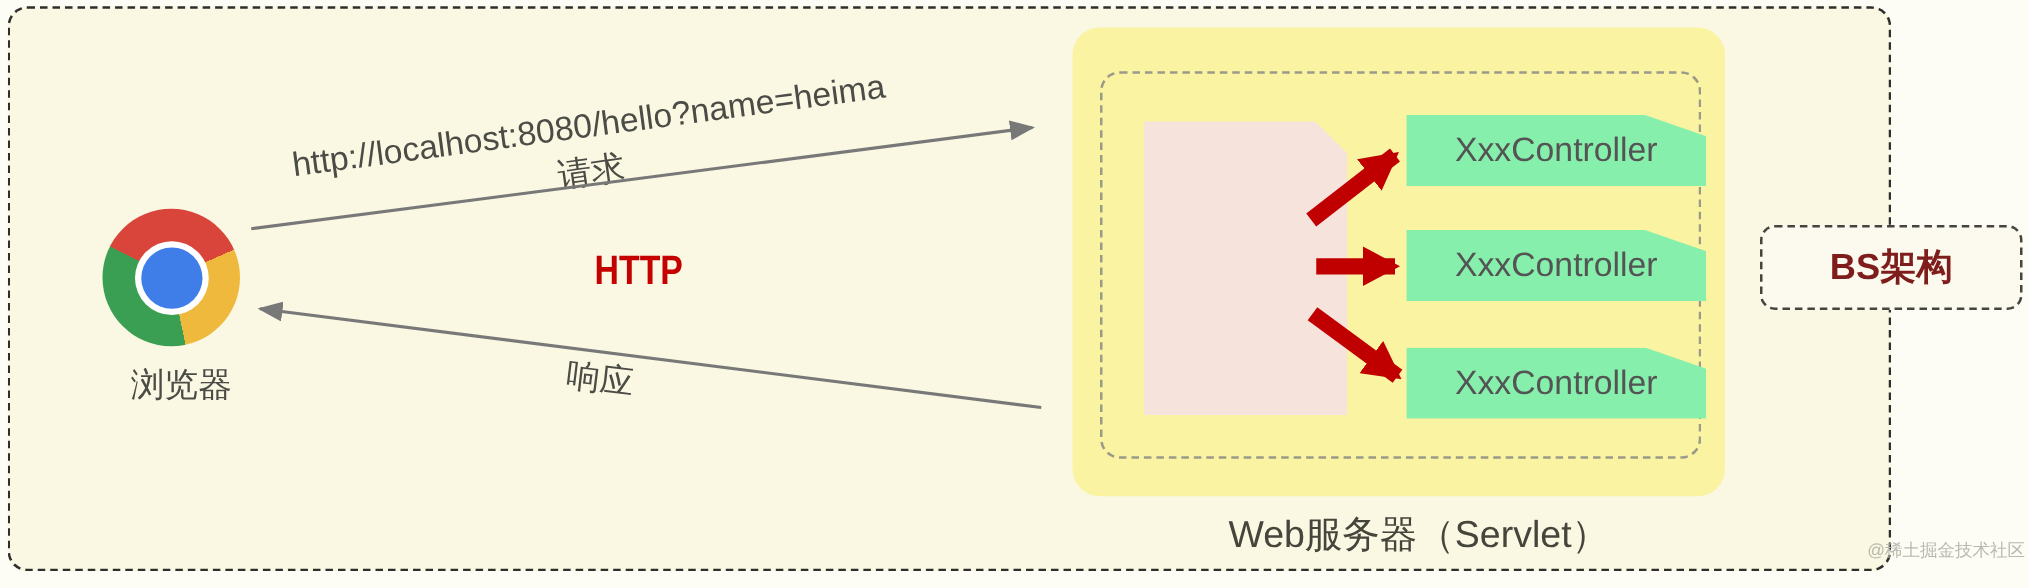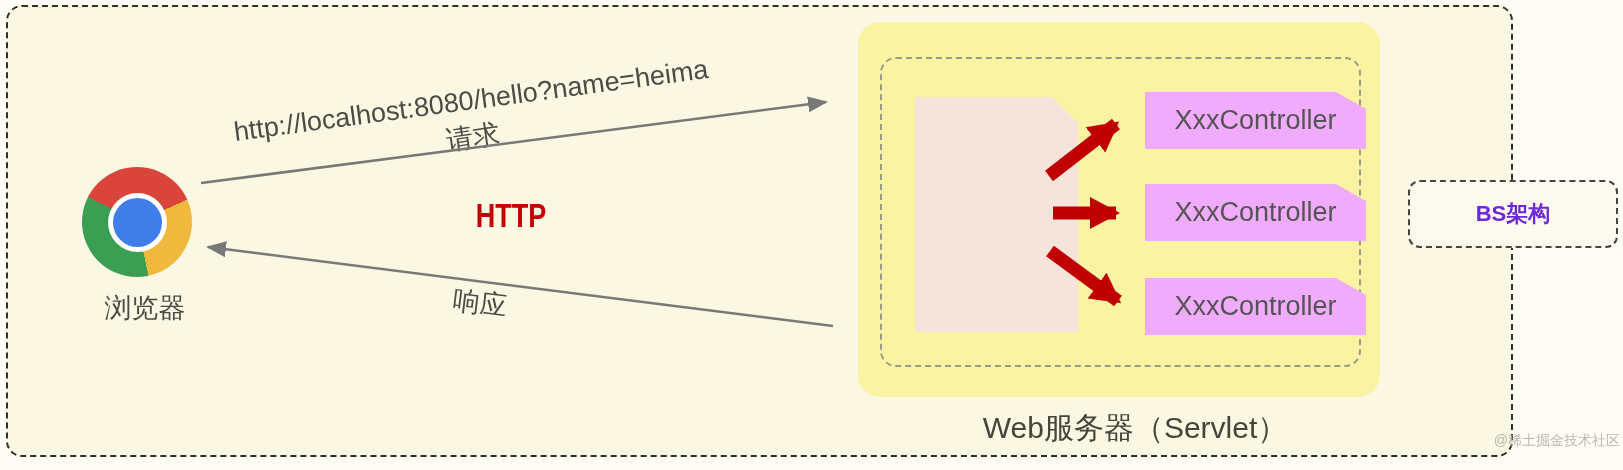--- a/index.html
+++ b/index.html
@@ -59,40 +59,40 @@
     border:2px dashed #9a9a88;border-radius:16px;z-index:3;
   }
   .dispatcher{
     position:absolute;left:915px;top:97px;width:163px;height:235px;
     background:#F6E3DC;
     clip-path:polygon(0 0,137px 0,100% 26px,100% 100%,0 100%);
     display:flex;align-items:center;justify-content:center;text-align:center;
     font-size:27px;line-height:1.18;color:#4f4f4f;z-index:4;
   }
   .controller{
-    position:absolute;left:1125px;width:221px;height:57px;
-    background:#f0abfc;
+    position:absolute;left:1125px;width:240px;height:57px;
+    background:#86efac;
     clip-path:polygon(0 0,191px 0,100% 17px,100% 100%,0 100%);
     display:flex;align-items:center;justify-content:center;
-    font-size:27px;color:#545454;z-index:4;white-space:nowrap;margin-left:20px;
+    font-size:27px;color:#545454;z-index:4;white-space:nowrap;
   }
   .controller.c1{top:92px;}
   .controller.c2{top:184px;}
   .controller.c3{top:278px;}
   .server-caption{
     position:absolute;left:1135px;top:428px;transform:translate(-50%,-50%);
     font-size:30px;color:#45453c;white-space:nowrap;z-index:3;
   }
   
   .bs-box{
     position:absolute;left:1408px;top:180px;width:206px;height:64px;
     border:2px dashed #45453f;border-radius:12px;background:#FCFAEE;
     display:flex;align-items:center;justify-content:center;z-index:5;
   }
-  .bs-box span{font-size:22px;font-weight:bold;color:#6d28d9;white-space:nowrap;}
+  .bs-box span{font-size:29px;font-weight:bold;color:#7f1d1d;white-space:nowrap;}
   
   .arrows{position:absolute;left:0;top:0;width:1623px;height:470px;z-index:5;pointer-events:none;}
   
   .watermark{
     position:absolute;right:3px;top:432px;font-size:14px;color:#b9b9af;
     z-index:6;white-space:nowrap;
   }
 </style>
 </head>
 <body>

